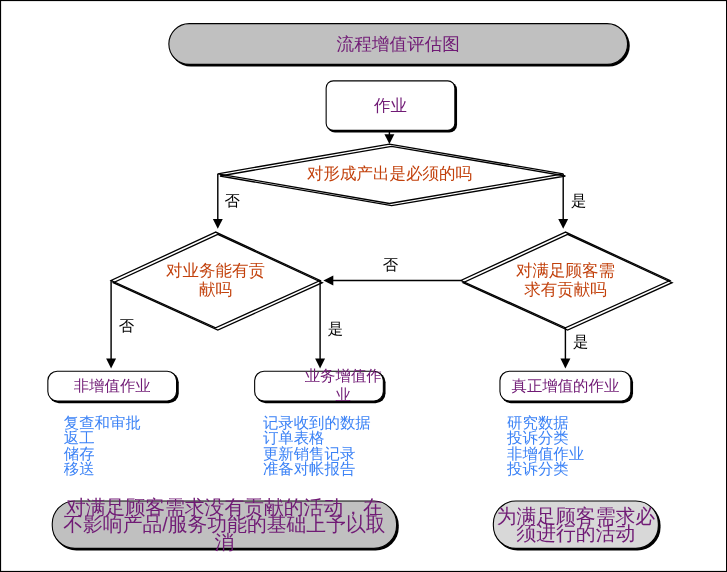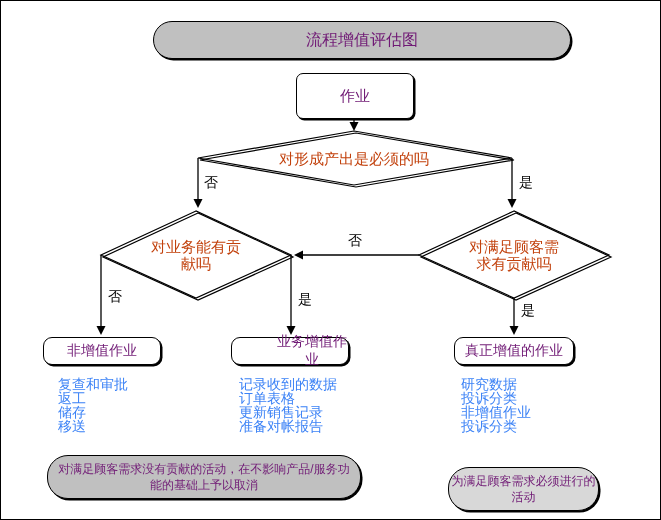--- a/index.html
+++ b/index.html
@@ -27,23 +27,23 @@
     background: #fff;
     display: flex;
     align-items: center;
     justify-content: center;
     text-align: center;
     color: #701a75;
   }
   .pill { border-radius: 19px; background: #c0c0c0; font-size: 16px; }
   .process { border-radius: 7px; font-size: 15px; }
   .result { border-radius: 9px; font-size: 14px; }
-  .note { border-radius: 21px; font-size: 12px; line-height: 16px; }
+  .note { border-radius: 21px; font-size: 18px; line-height: 16px; }
   .note-left  { background: #c0c0c0; }
-  .note-right { background: #d8d8d8; margin-top: 12px; }
+  .note-right { background: #d8d8d8; }
   .note .inner { display: inline-block; }
   .diamond-label {
     position: absolute;
     font-size: 15px;
     line-height: 17px;
     text-align: center;
     color: #c2410c;
   }
   .edge-label {
     position: absolute;

